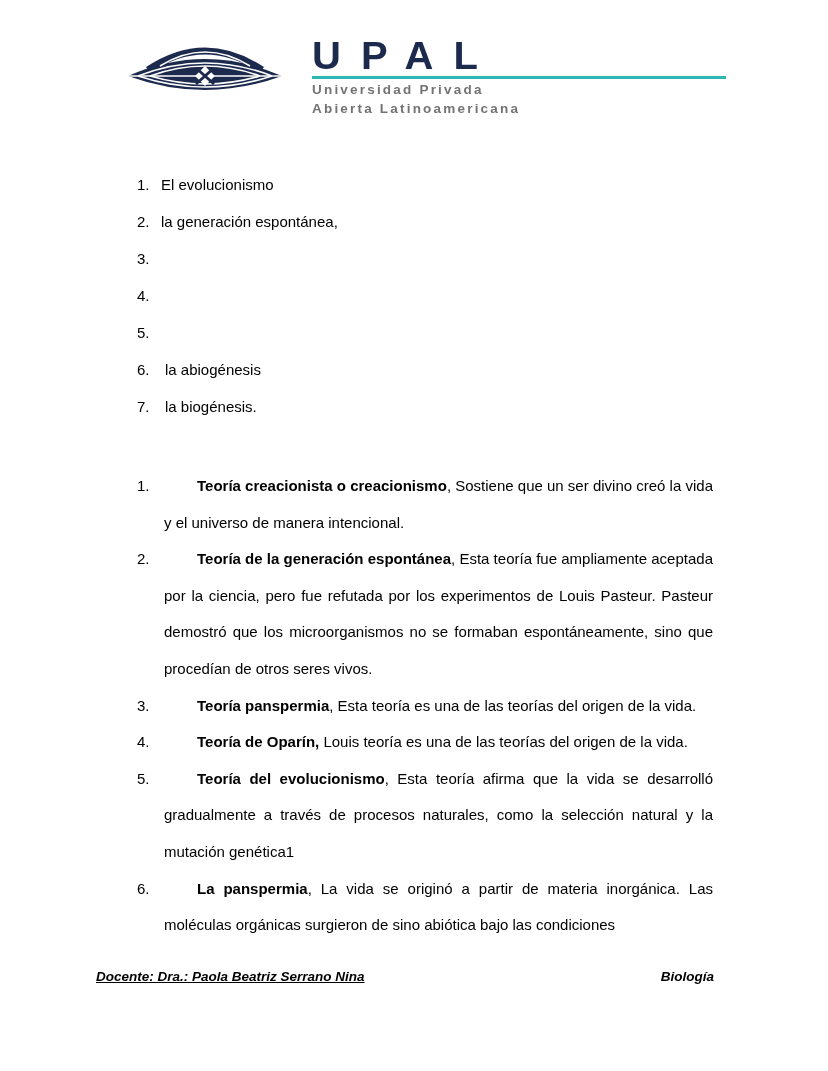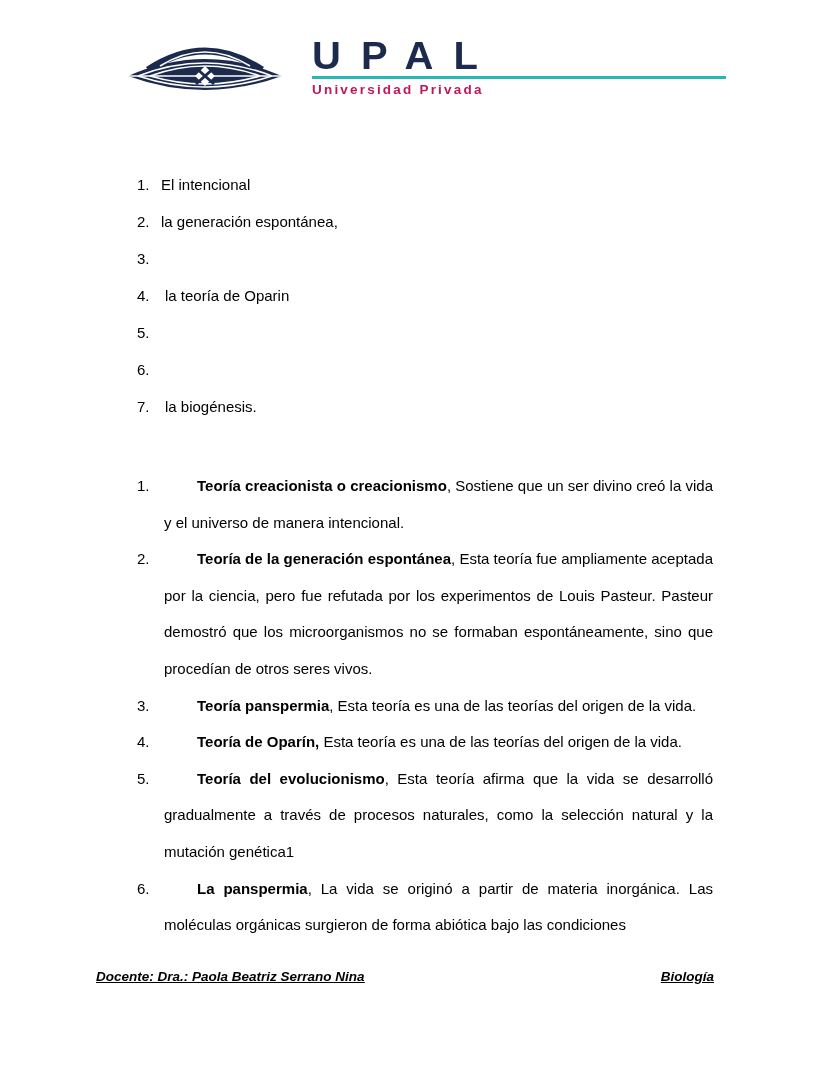--- a/index.html
+++ b/index.html
@@ -21,41 +21,41 @@
   .emblem { width:162px; height:64px; flex:0 0 auto; }
   .wordmark { display:flex; flex-direction:column; width:430px; }
   .acronym {
     font-weight:bold; font-size:40px; line-height:0.85;
     letter-spacing:20px; color:#1c2b4d;
     transform:scaleY(0.95); transform-origin:left top;
   }
   .brand-rule { height:3px; width:414px; margin-top:2px; background:#2bb7b3; }
   .subtitle {
     font-weight:bold; font-size:13.5px; line-height:1.18;
-    letter-spacing:2.2px; color:#be185d; margin-top:3px;
+    letter-spacing:2.2px; color:#737373; margin-top:3px;
   }
 
   
   .content { position:absolute; left:137px; top:166px; width:576px; }
 
   .list1 .li { display:flex; line-height:37px; font-size:15px; }
   .list1 .num { width:24px; flex:0 0 auto; }
   .list1 .sp3 .txt, .list1 .sp4 .txt, .list1 .sp6 .txt, .list1 .sp7 .txt { padding-left:4px; }
 
   .list2 { margin-top:43px; }
   .list2 .li2 { display:flex; font-size:15px; line-height:36.6px; }
   .list2 .num { width:27px; flex:0 0 auto; }
   .list2 .body { flex:1; text-align:justify; }
   .list2 .b { font-weight:bold;margin-left:33px; }
 
   
   .footer {
     position:absolute; left:96px; right:114px; top:969px;
     display:flex; justify-content:space-between;
-    font-size:13.5px; font-style:italic; font-weight:bold;text-decoration:underline;
+    font-size:13.5px; font-style:italic; font-weight:bold;
   }
   .footer .docente { text-decoration:underline; }
 </style>
 </head>
 <body>
 
 <div class="page">
 
   <div class="logo-row">
     <svg class="emblem" viewBox="0 0 162 64" aria-hidden="true">
@@ -67,46 +67,47 @@
       <path d="M14 36 Q81 58 148 36" fill="none" stroke="#ffffff" stroke-width="1.6"></path>
       <path d="M26 36 Q81 52 136 36" fill="none" stroke="#ffffff" stroke-width="1.6"></path>
       <line x1="4" y1="36" x2="158" y2="36" stroke="#ffffff" stroke-width="1.6"></line>
       <rect x="74" y="29" width="14" height="14" transform="rotate(45 81 36)" fill="#ffffff"></rect>
       <path d="M72 28 L90 44 M90 28 L72 44" stroke="#1c2b4d" stroke-width="3"></path>
     </svg>
     <div class="wordmark">
       <div class="acronym">UPAL</div>
       <div class="brand-rule"></div>
       <div class="subtitle">Universidad Privada</div>
+      <div class="subtitle">Abierta Latinoamericana</div>
     </div>
   </div>
 
   <div class="content">
 
     <div class="list1">
       <div class="li">
         <span class="num">1.</span>
-        <span class="txt">El intencional</span>
+        <span class="txt">El evolucionismo</span>
       </div>
       <div class="li">
         <span class="num">2.</span>
         <span class="txt">la generación espontánea,</span>
       </div>
       <div class="li sp3">
         <span class="num">3.</span>
       </div>
       <div class="li sp4">
         <span class="num">4.</span>
-        <span class="txt">la teoría de Oparin</span>
       </div>
       <div class="li">
         <span class="num">5.</span>
       </div>
       <div class="li sp6">
         <span class="num">6.</span>
+        <span class="txt">la abiogénesis</span>
       </div>
       <div class="li sp7">
         <span class="num">7.</span>
         <span class="txt">la biogénesis.</span>
       </div>
     </div>
 
     <div class="list2">
       <div class="li2">
         <span class="num">1.</span>
@@ -115,29 +116,29 @@
       <div class="li2">
         <span class="num">2.</span>
         <div class="body"><span class="b">Teoría de la generación espontánea</span><span>, Esta teoría fue ampliamente aceptada por la ciencia, pero fue refutada por los experimentos de Louis Pasteur. Pasteur demostró que los microorganismos no se formaban espontáneamente, sino que procedían de otros seres vivos.</span></div>
       </div>
       <div class="li2">
         <span class="num">3.</span>
         <div class="body"><span class="b">Teoría panspermia</span><span>, Esta teoría es una de las teorías del origen de la vida.</span></div>
       </div>
       <div class="li2">
         <span class="num">4.</span>
-        <div class="body"><span class="b">Teoría de Oparín,</span><span> Esta teoría es una de las teorías del origen de la vida.</span></div>
+        <div class="body"><span class="b">Teoría de Oparín,</span><span> Louis teoría es una de las teorías del origen de la vida.</span></div>
       </div>
       <div class="li2">
         <span class="num">5.</span>
         <div class="body"><span class="b">Teoría del evolucionismo</span><span>, Esta teoría afirma que la vida se desarrolló gradualmente a través de procesos naturales, como la selección natural y la mutación genética1</span></div>
       </div>
       <div class="li2">
         <span class="num">6.</span>
-        <div class="body"><span class="b">La panspermia</span><span>, La vida se originó a partir de materia inorgánica. Las moléculas orgánicas surgieron de forma abiótica bajo las condiciones</span></div>
+        <div class="body"><span class="b">La panspermia</span><span>, La vida se originó a partir de materia inorgánica. Las moléculas orgánicas surgieron de sino abiótica bajo las condiciones</span></div>
       </div>
     </div>
 
   </div>
 
   <div class="footer">
     <span class="docente">Docente: Dra.: Paola Beatriz Serrano Nina</span>
     <span class="materia">Biología</span>
   </div>
 

